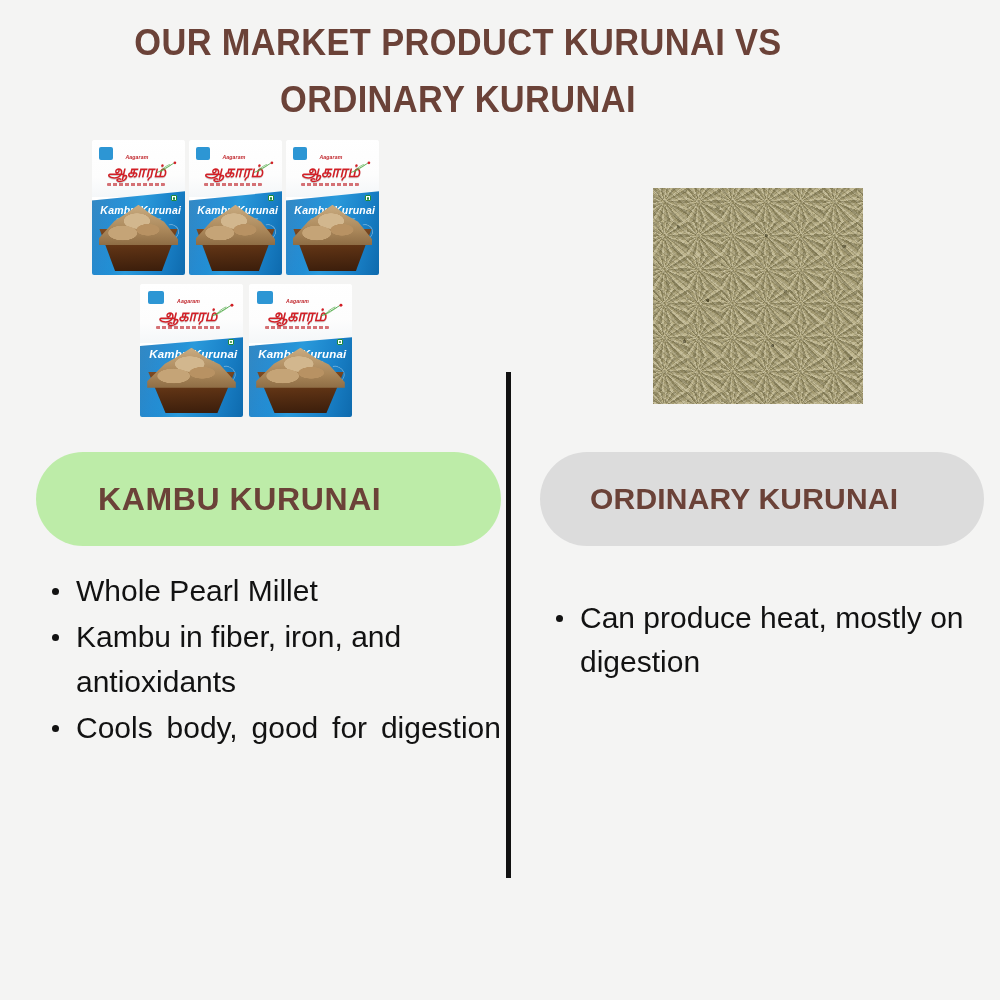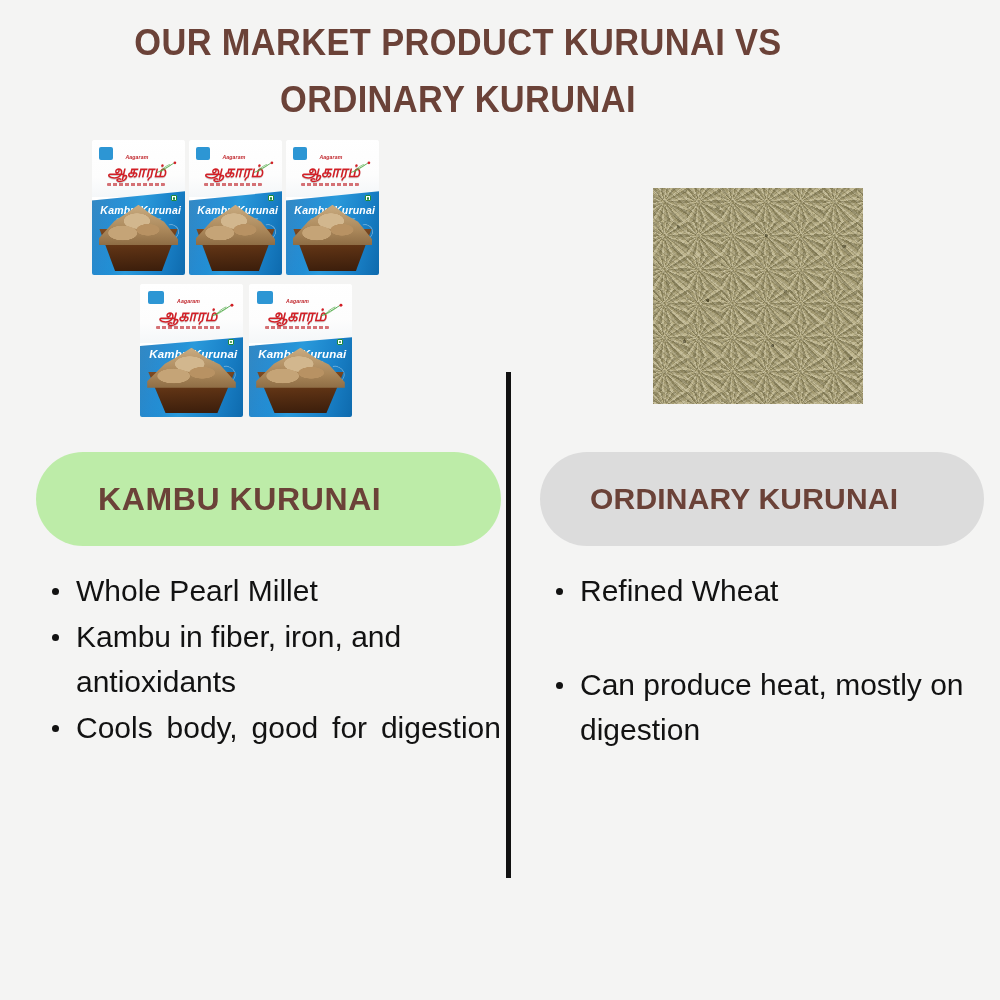--- a/index.html
+++ b/index.html
@@ -510,20 +510,17 @@
       <span class="jt">Cools body, good for digestion</span>
     </li>
   </ul>
 </div>
 
 <div class="col col-right">
   <div class="pill pill-right">
     <span class="pill-label">ORDINARY KURUNAI</span>
   </div>
   <ul class="bullets">
-    <li>
-      <span>Refined Wheat</span>
-    </li>
     <li class="spaced">
       <span>Can produce heat, mostly on digestion</span>
     </li>
   </ul>
 </div>
 
 </body></html>

